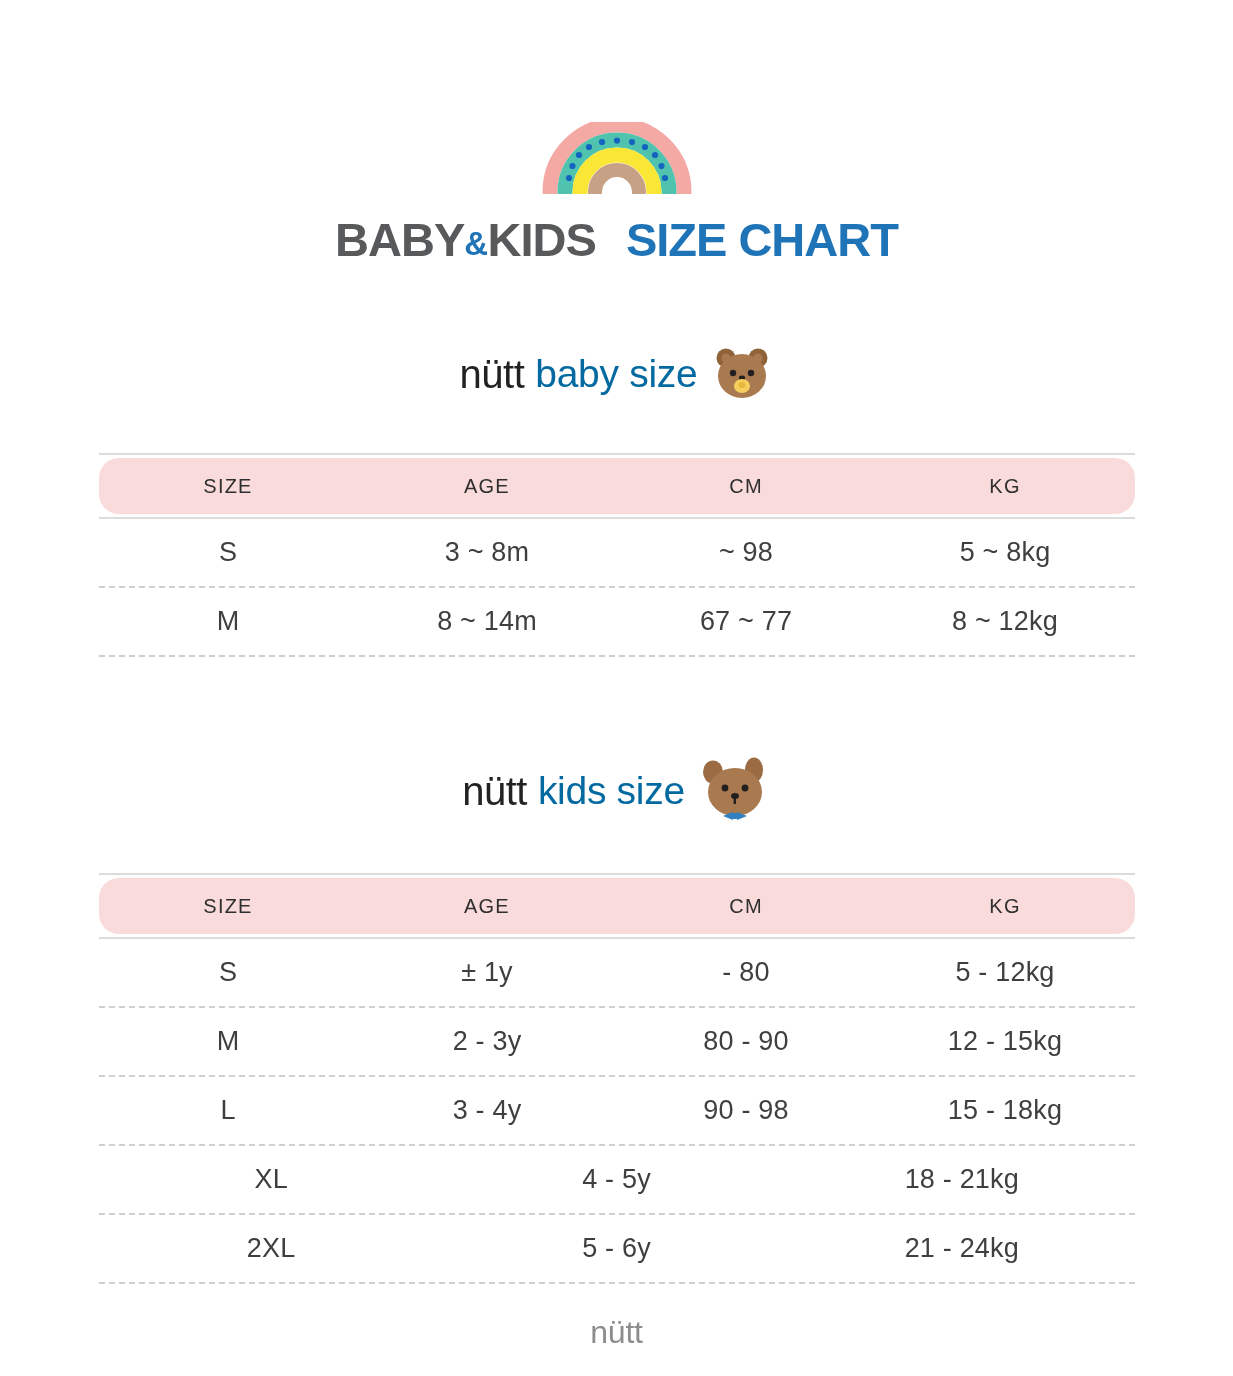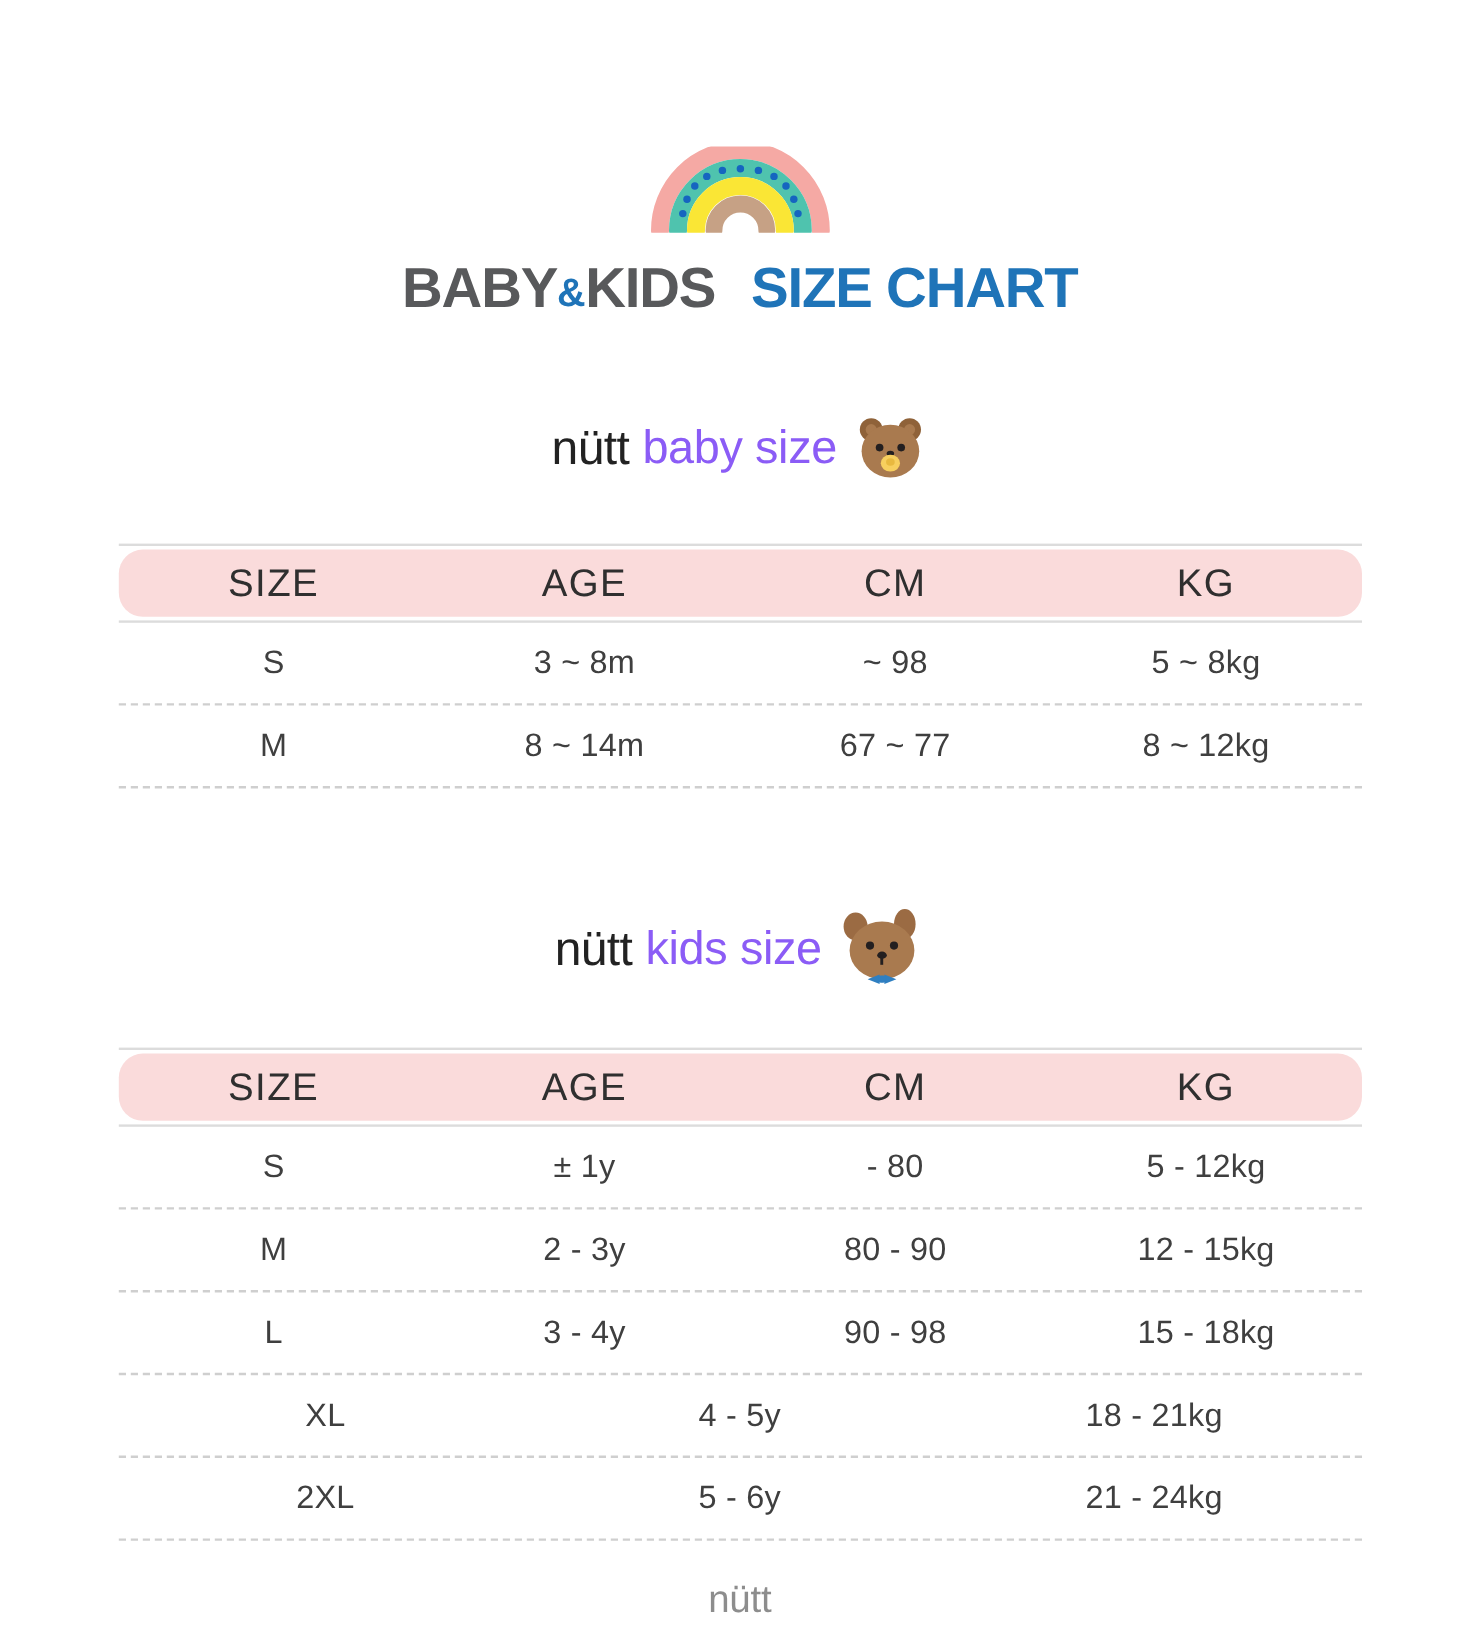--- a/index.html
+++ b/index.html
@@ -80,21 +80,21 @@
 
   .brand-mark {
     font-size: 40px;
     color: #222222;
     font-weight: 500;
     letter-spacing: -0.5px;
     font-family: "Liberation Sans", sans-serif;
   }
   .section-label {
     font-size: 39px;
-    color: #8b5cf6;
+    color: #0369a1;
     font-weight: 400;
     letter-spacing: -0.3px;
   }
 
   .bear-slot {
     display: inline-flex;
     align-items: center;
     justify-content: center;
     margin-left: 3px;
   }
@@ -126,21 +126,21 @@
   .cell {
     flex: 1 1 25%;
     text-align: center;
     font-size: 26px;
     color: #3c3c3c;
     letter-spacing: 0.5px;
     font-weight: 400;
   }
 
   .head-band .cell {
-    font-size: 32px;
+    font-size: 20px;
     color: #2f2f2f;
     letter-spacing: 1.2px;
   }
 
   .row {
     display: flex;
     align-items: center;
     height: 67px;
   }
 

